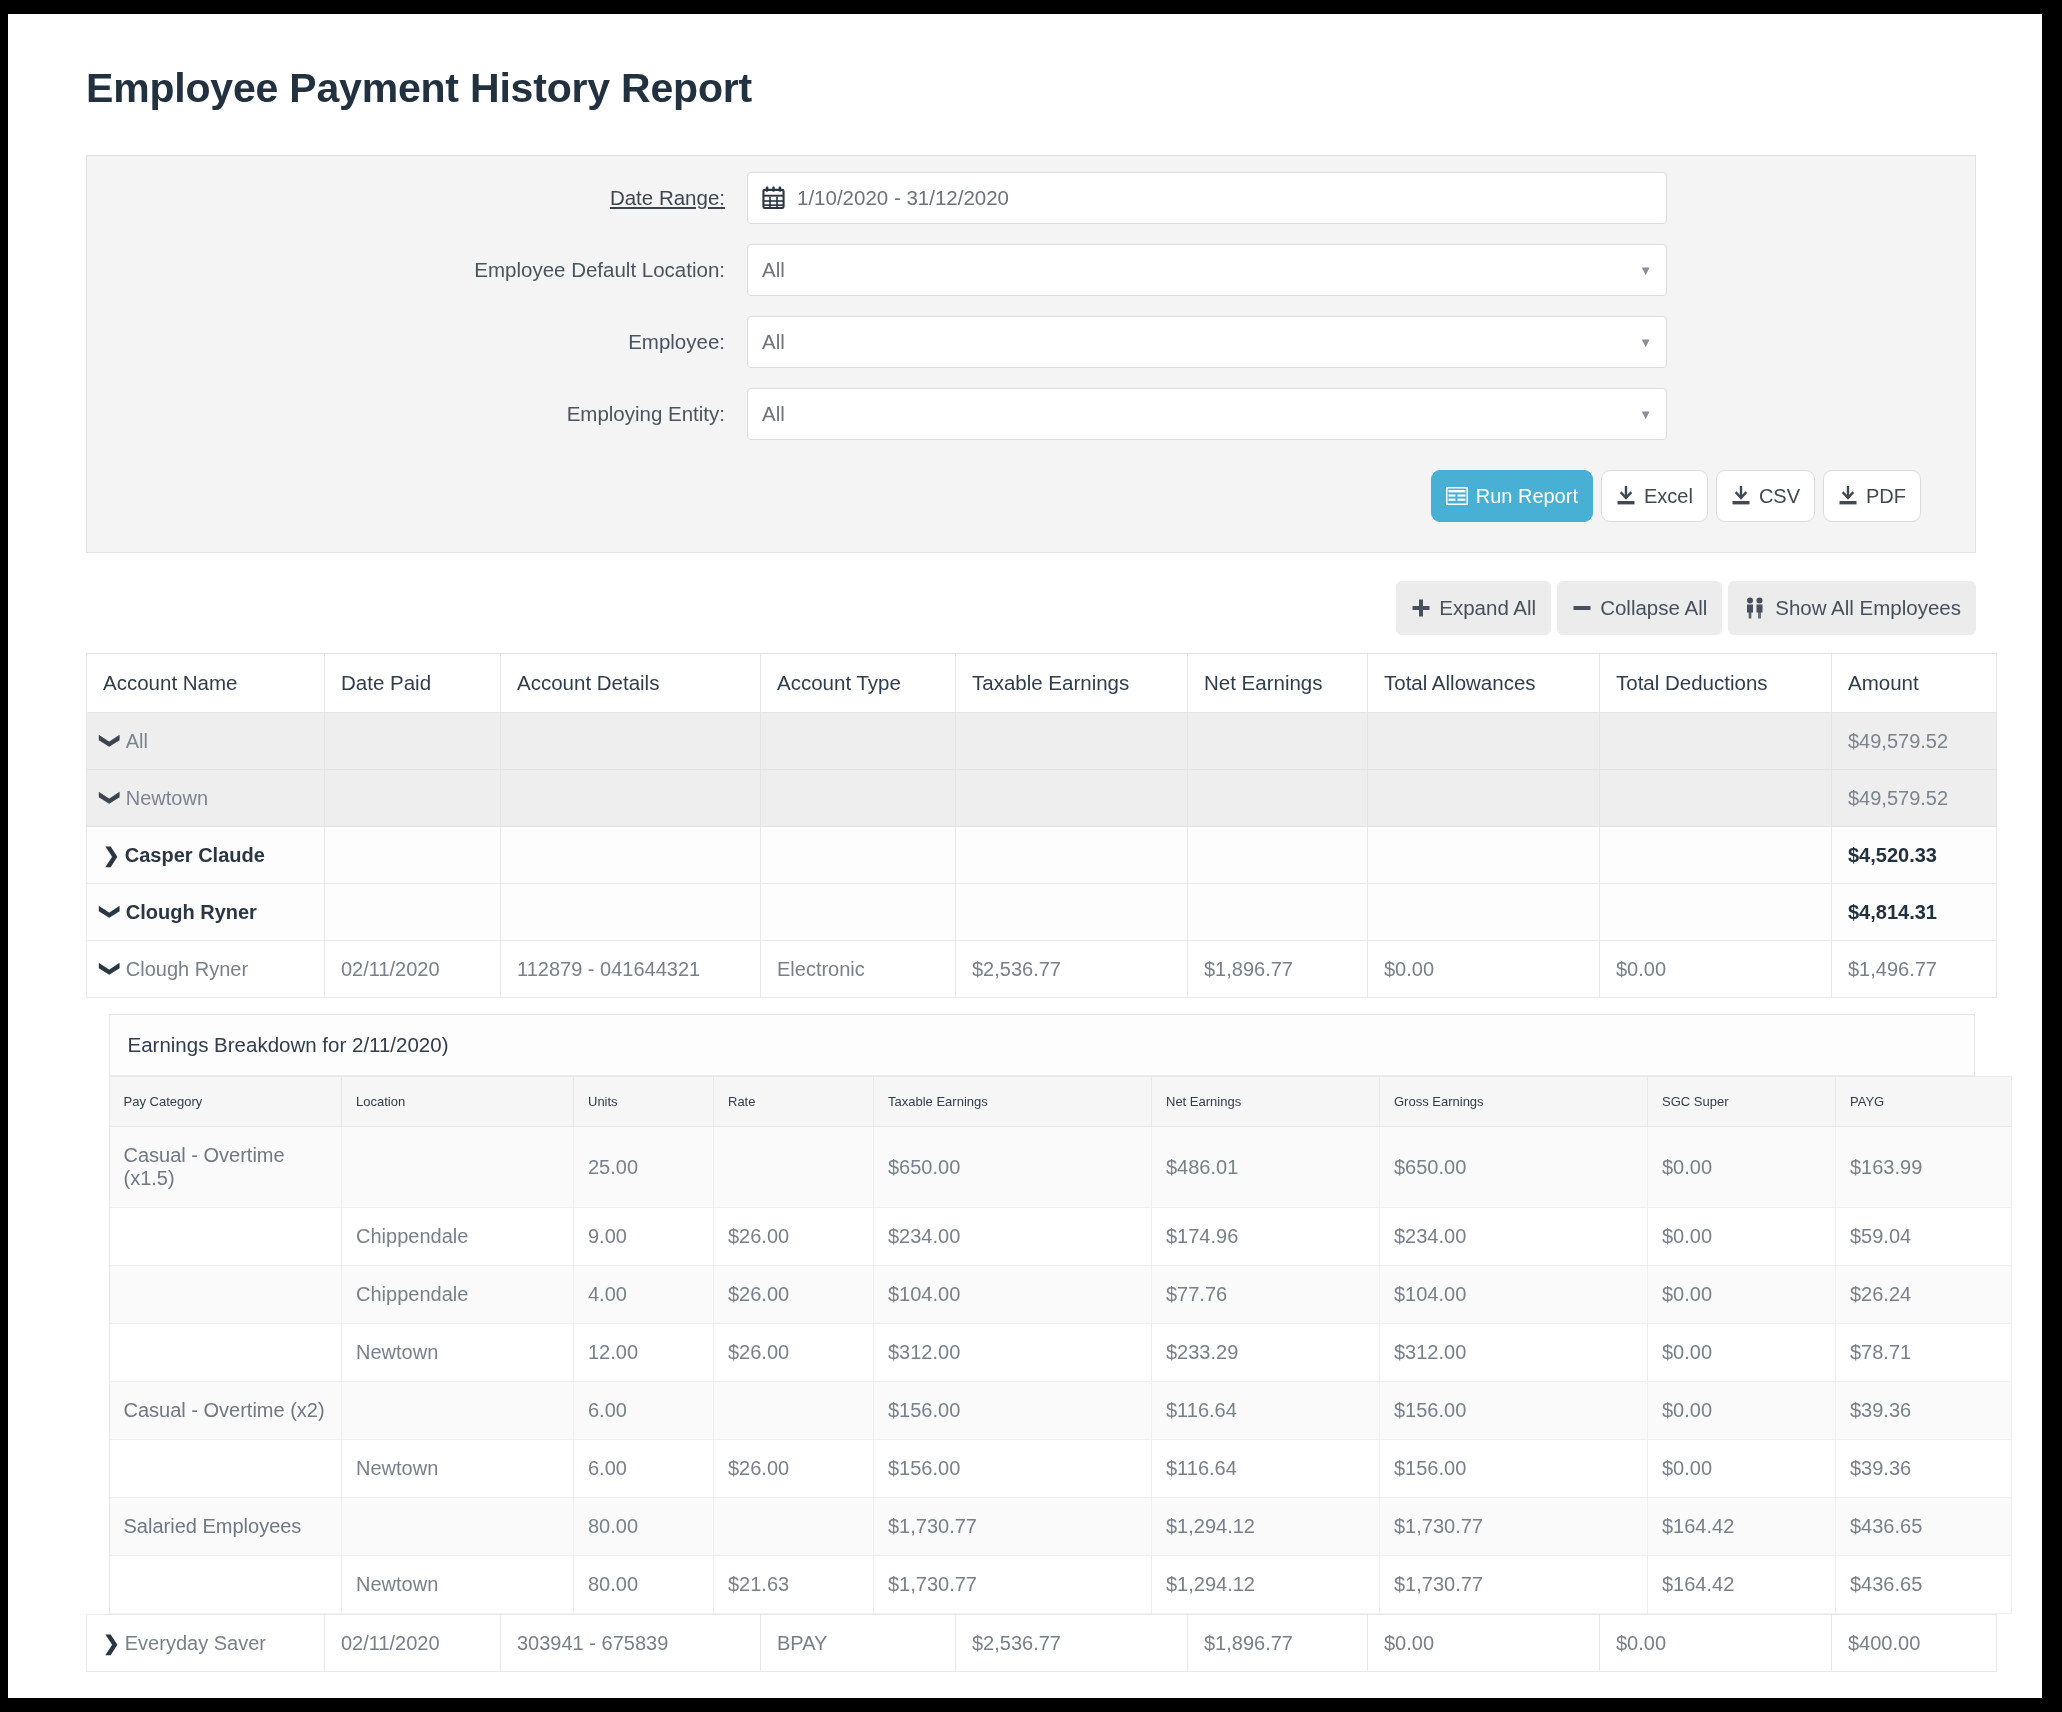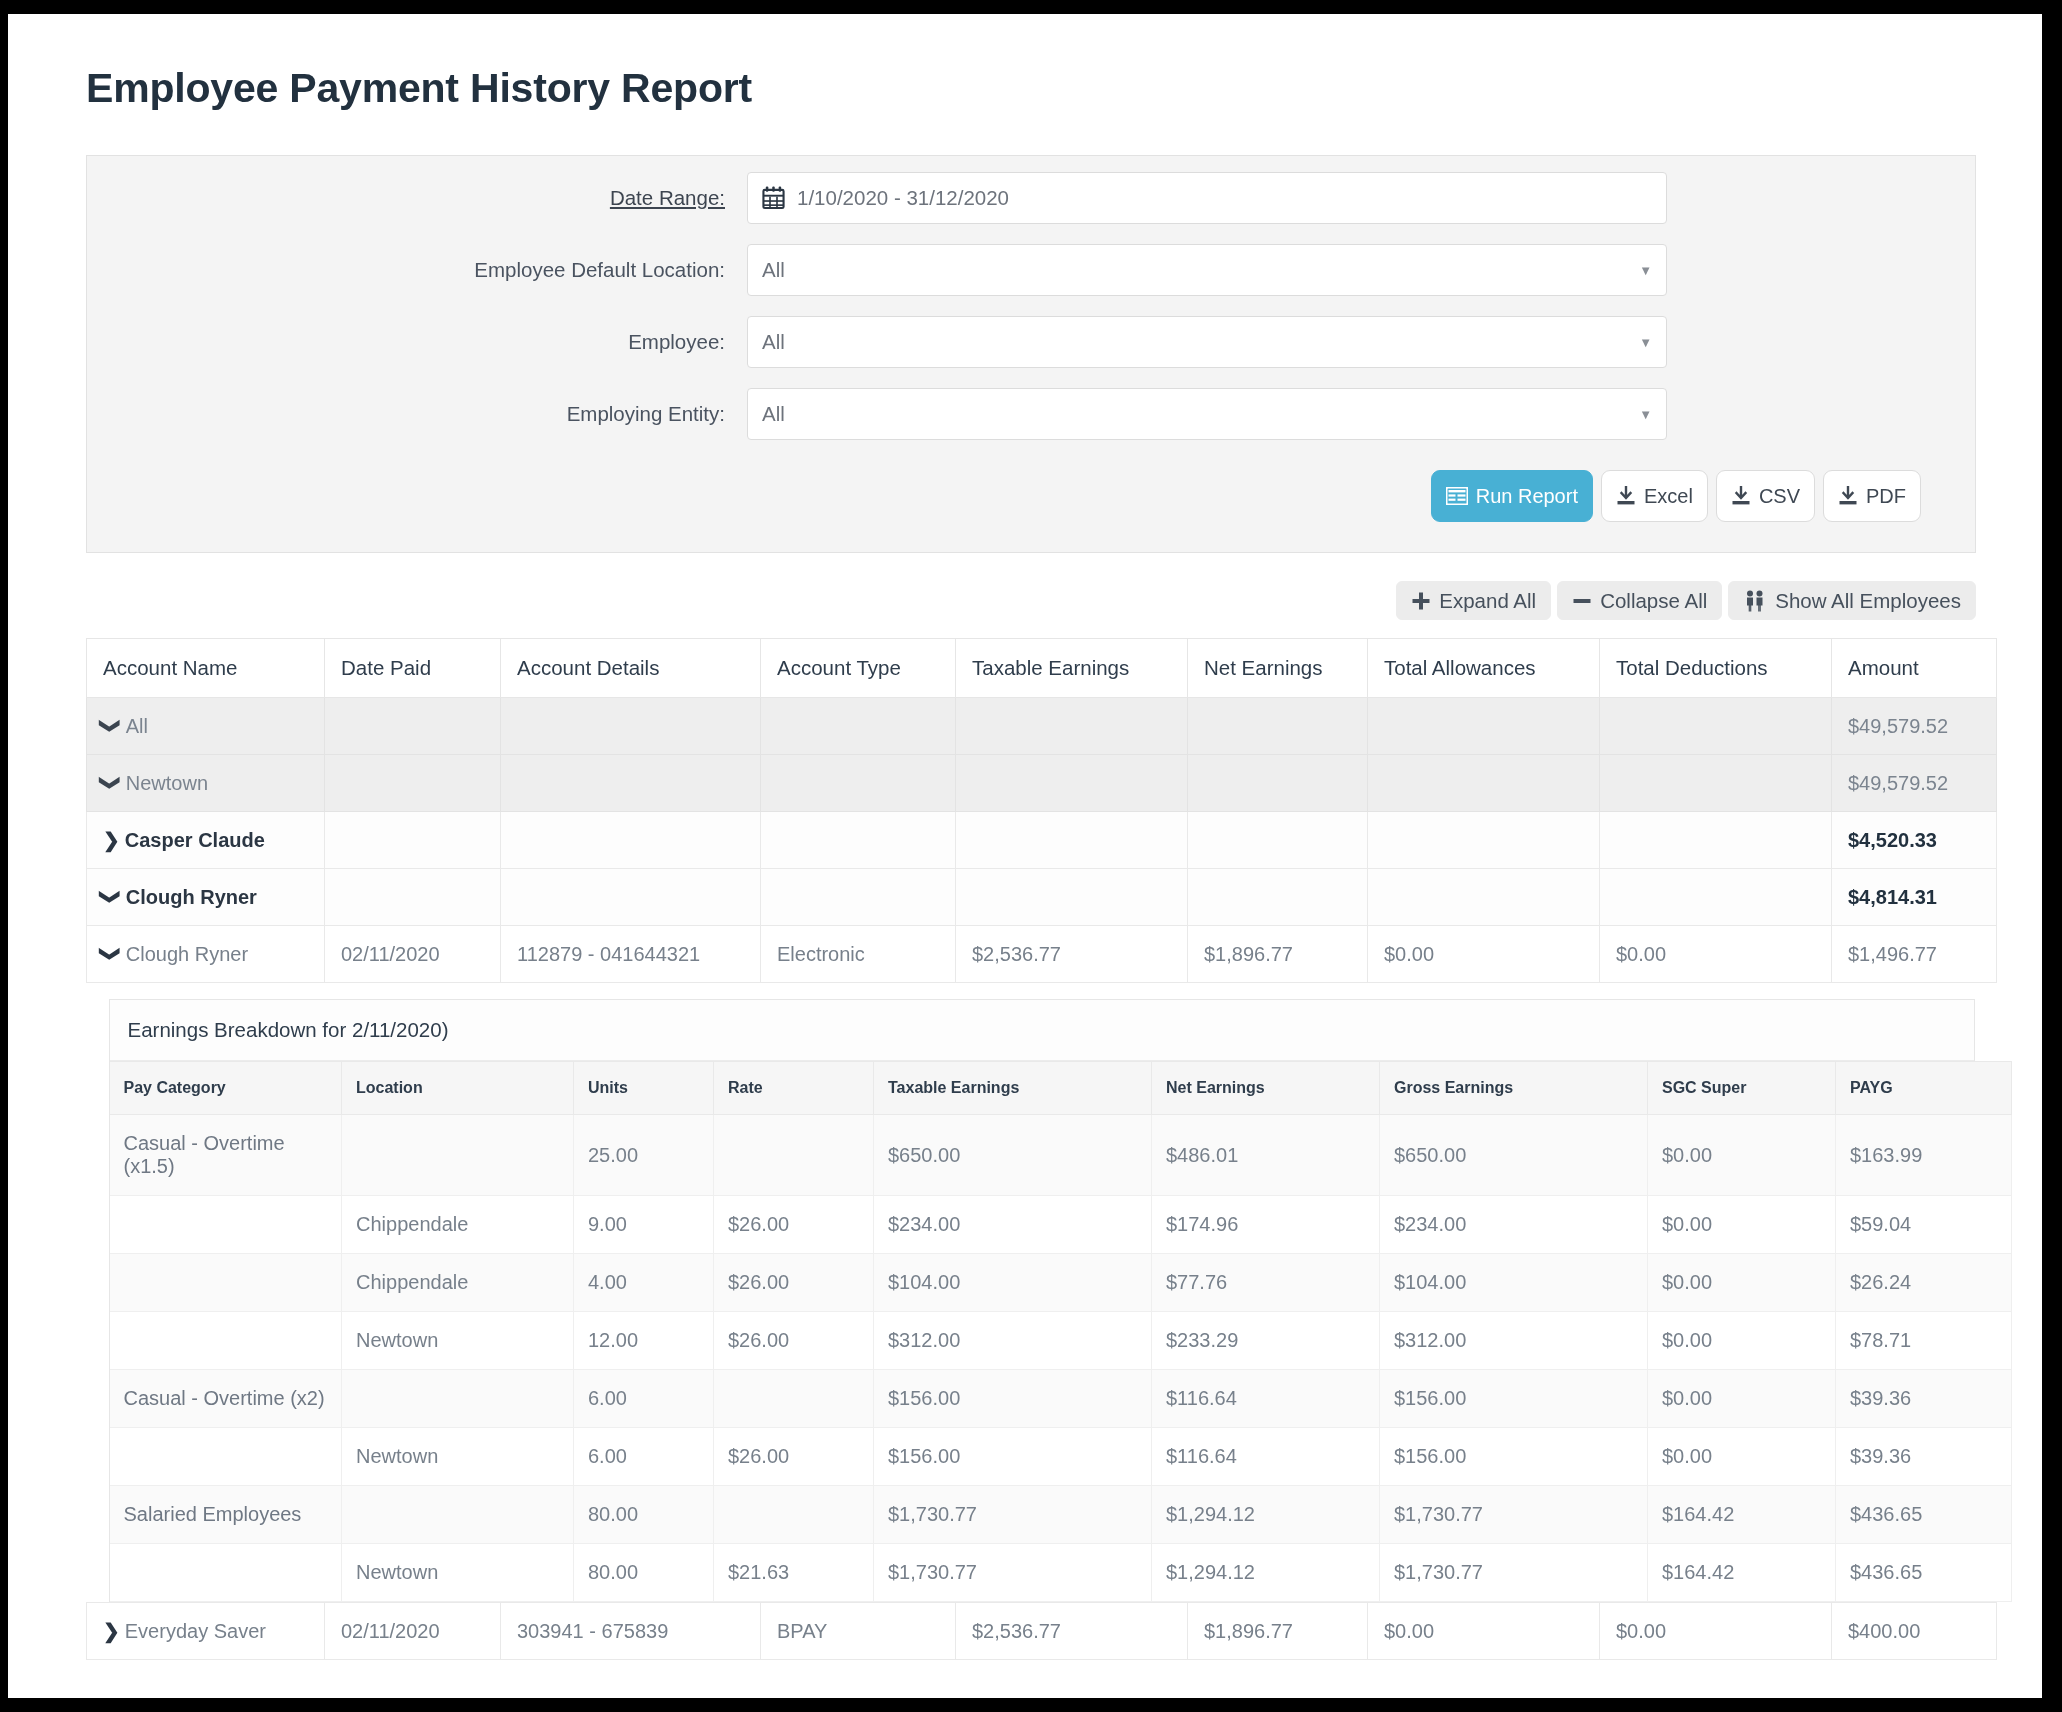--- a/index.html
+++ b/index.html
@@ -114,21 +114,21 @@
   .toolbar {
     display: flex;
     justify-content: flex-end;
     margin-top: 28px;
     gap: 6px;
   }
   .btn.light {
     background: #ececec;
     border-color: #ececec;
     color: #46505c;
-    height: 39px;
+    height: 54px;
     font-size: 20.5px;
     border-radius: 6px;
   }
 
   
   .report-table {
     width: 100%;
     border-collapse: collapse;
     margin-top: 18px;
     table-layout: fixed;
@@ -191,23 +191,23 @@
     border-bottom: 1px solid #ececec;
   }
   .breakdown-table {
     width: 100%;
     border-collapse: collapse;
     table-layout: fixed;
     font-size: 20px;
   }
   .breakdown-table th {
     text-align: left;
-    font-weight: bold;
+    font-weight: normal;
     color: #2f3d4c;
-    font-size: 16px;
+    font-size: 13px;
     padding: 17px 14px;
     background: #f6f6f6;
     border: 1px solid #e9e9e9;
     border-left: none;
   }
   .breakdown-table th:first-child { border-left: none; }
   .breakdown-table td {
     padding: 17px 14px;
     border: 1px solid #efefef;
     border-left: none;

